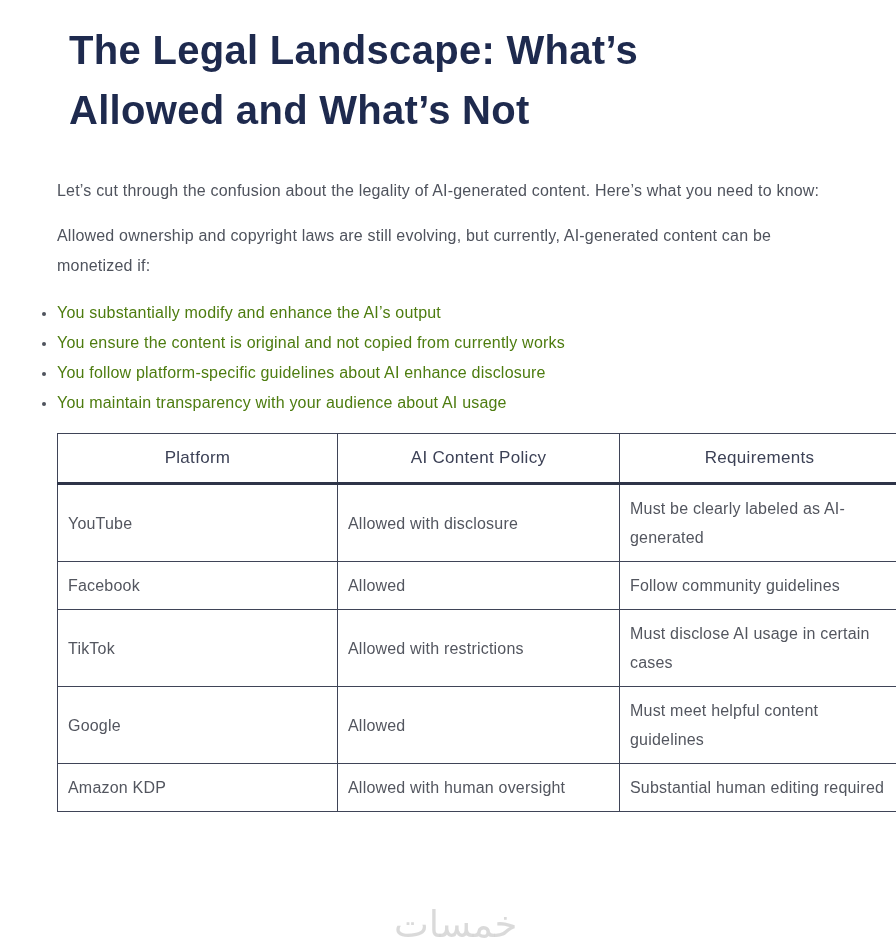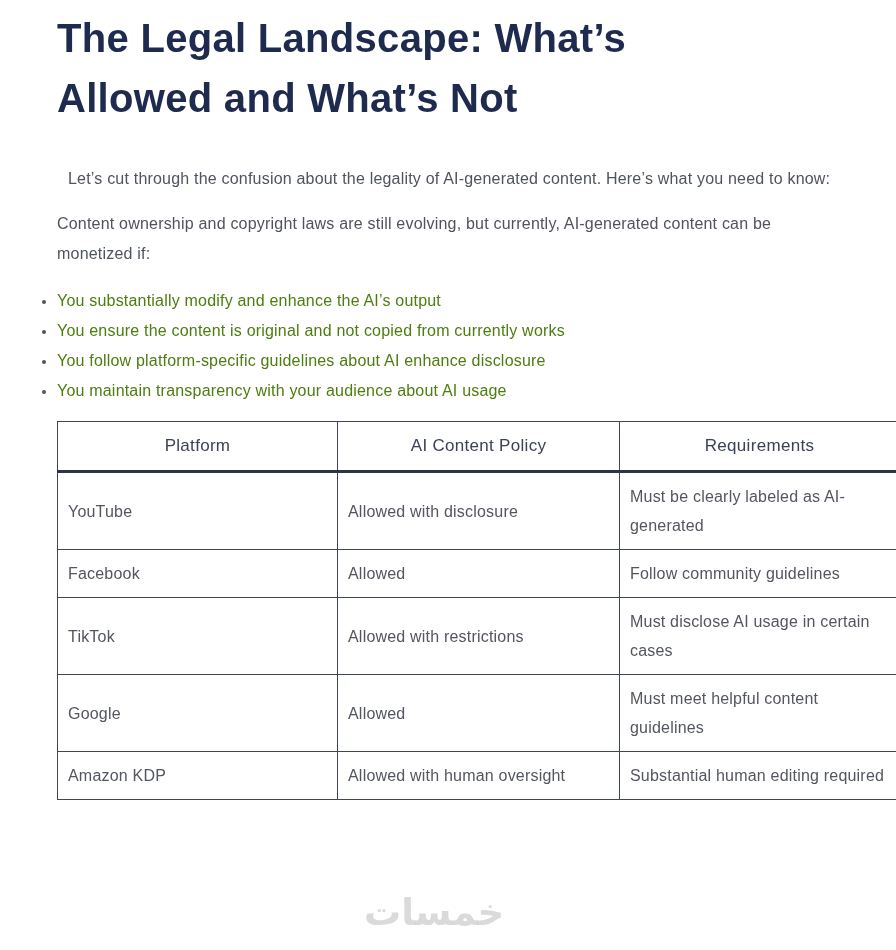--- a/index.html
+++ b/index.html
@@ -12,36 +12,36 @@
     font-family: "Liberation Sans", sans-serif;
   }
   .page {
     position: relative;
     box-sizing: border-box;
     width: 896px;
     height: 950px;
     padding: 0 60px 0 57px;
   }
   h1.title {
-    margin: 0;
+    margin: 12px;
     padding-top: 8px;
     font-size: 40px;
     line-height: 60px;
     font-weight: 700;
     letter-spacing: 0.3px;
     color: #1e2a4e;
   }
   p.para {
     margin: 0;
     font-size: 16px;
     line-height: 30px;
     letter-spacing: 0.2px;
     color: #4f535d;
   }
-  p.para.p1 { margin-top: 36px; margin-left: 11px; }
+  p.para.p1 { margin-top: 36px; }
   p.para.p2 { margin-top: 15px; }
   p.para.p3 { margin-top: 21px; }
   ul.conditions {
     margin: 17px 0 0 -18px;
     padding-left: 18px;
   }
   ul.conditions li {
     font-size: 16px;
     line-height: 30px;
     letter-spacing: 0.2px;
@@ -78,43 +78,43 @@
     color: #53565f;
     text-align: left;
     vertical-align: middle;
     word-wrap: break-word;
   }
   .col-platform { width: 259px; }
   .col-policy { width: 261px; }
   .col-req { width: 259px; }
   .watermark {
     position: absolute;
-    left: 364px;
+    left: 394px;
     top: 891px;
     font-family: "DejaVu Sans", sans-serif;
     font-size: 37px;
-    font-weight: 700;
+    font-weight: 400;
     color: rgba(205, 205, 205, 0.75);
     direction: rtl;
     pointer-events: none;
   }
 </style>
 </head>
 <body>
 
 <div class="page">
 
   <h1 class="title">
     <span>The Legal Landscape: What’s</span><br>
     <span>Allowed and What’s Not</span>
   </h1>
 
   <p class="para p1">Let’s cut through the confusion about the legality of AI-generated content. Here’s what you need to know:</p>
 
-  <p class="para p2">Content ownership and copyright laws are still evolving, but currently, AI-generated content can be monetized if:</p>
+  <p class="para p2">Allowed ownership and copyright laws are still evolving, but currently, AI-generated content can be monetized if:</p>
 
   <ul class="conditions">
     <li>You substantially modify and enhance the AI’s output</li>
     <li>You ensure the content is original and not copied from currently works</li>
     <li>You follow platform-specific guidelines about AI enhance disclosure</li>
     <li>You maintain transparency with your audience about AI usage</li>
   </ul>
 
 
   <table class="policy">

